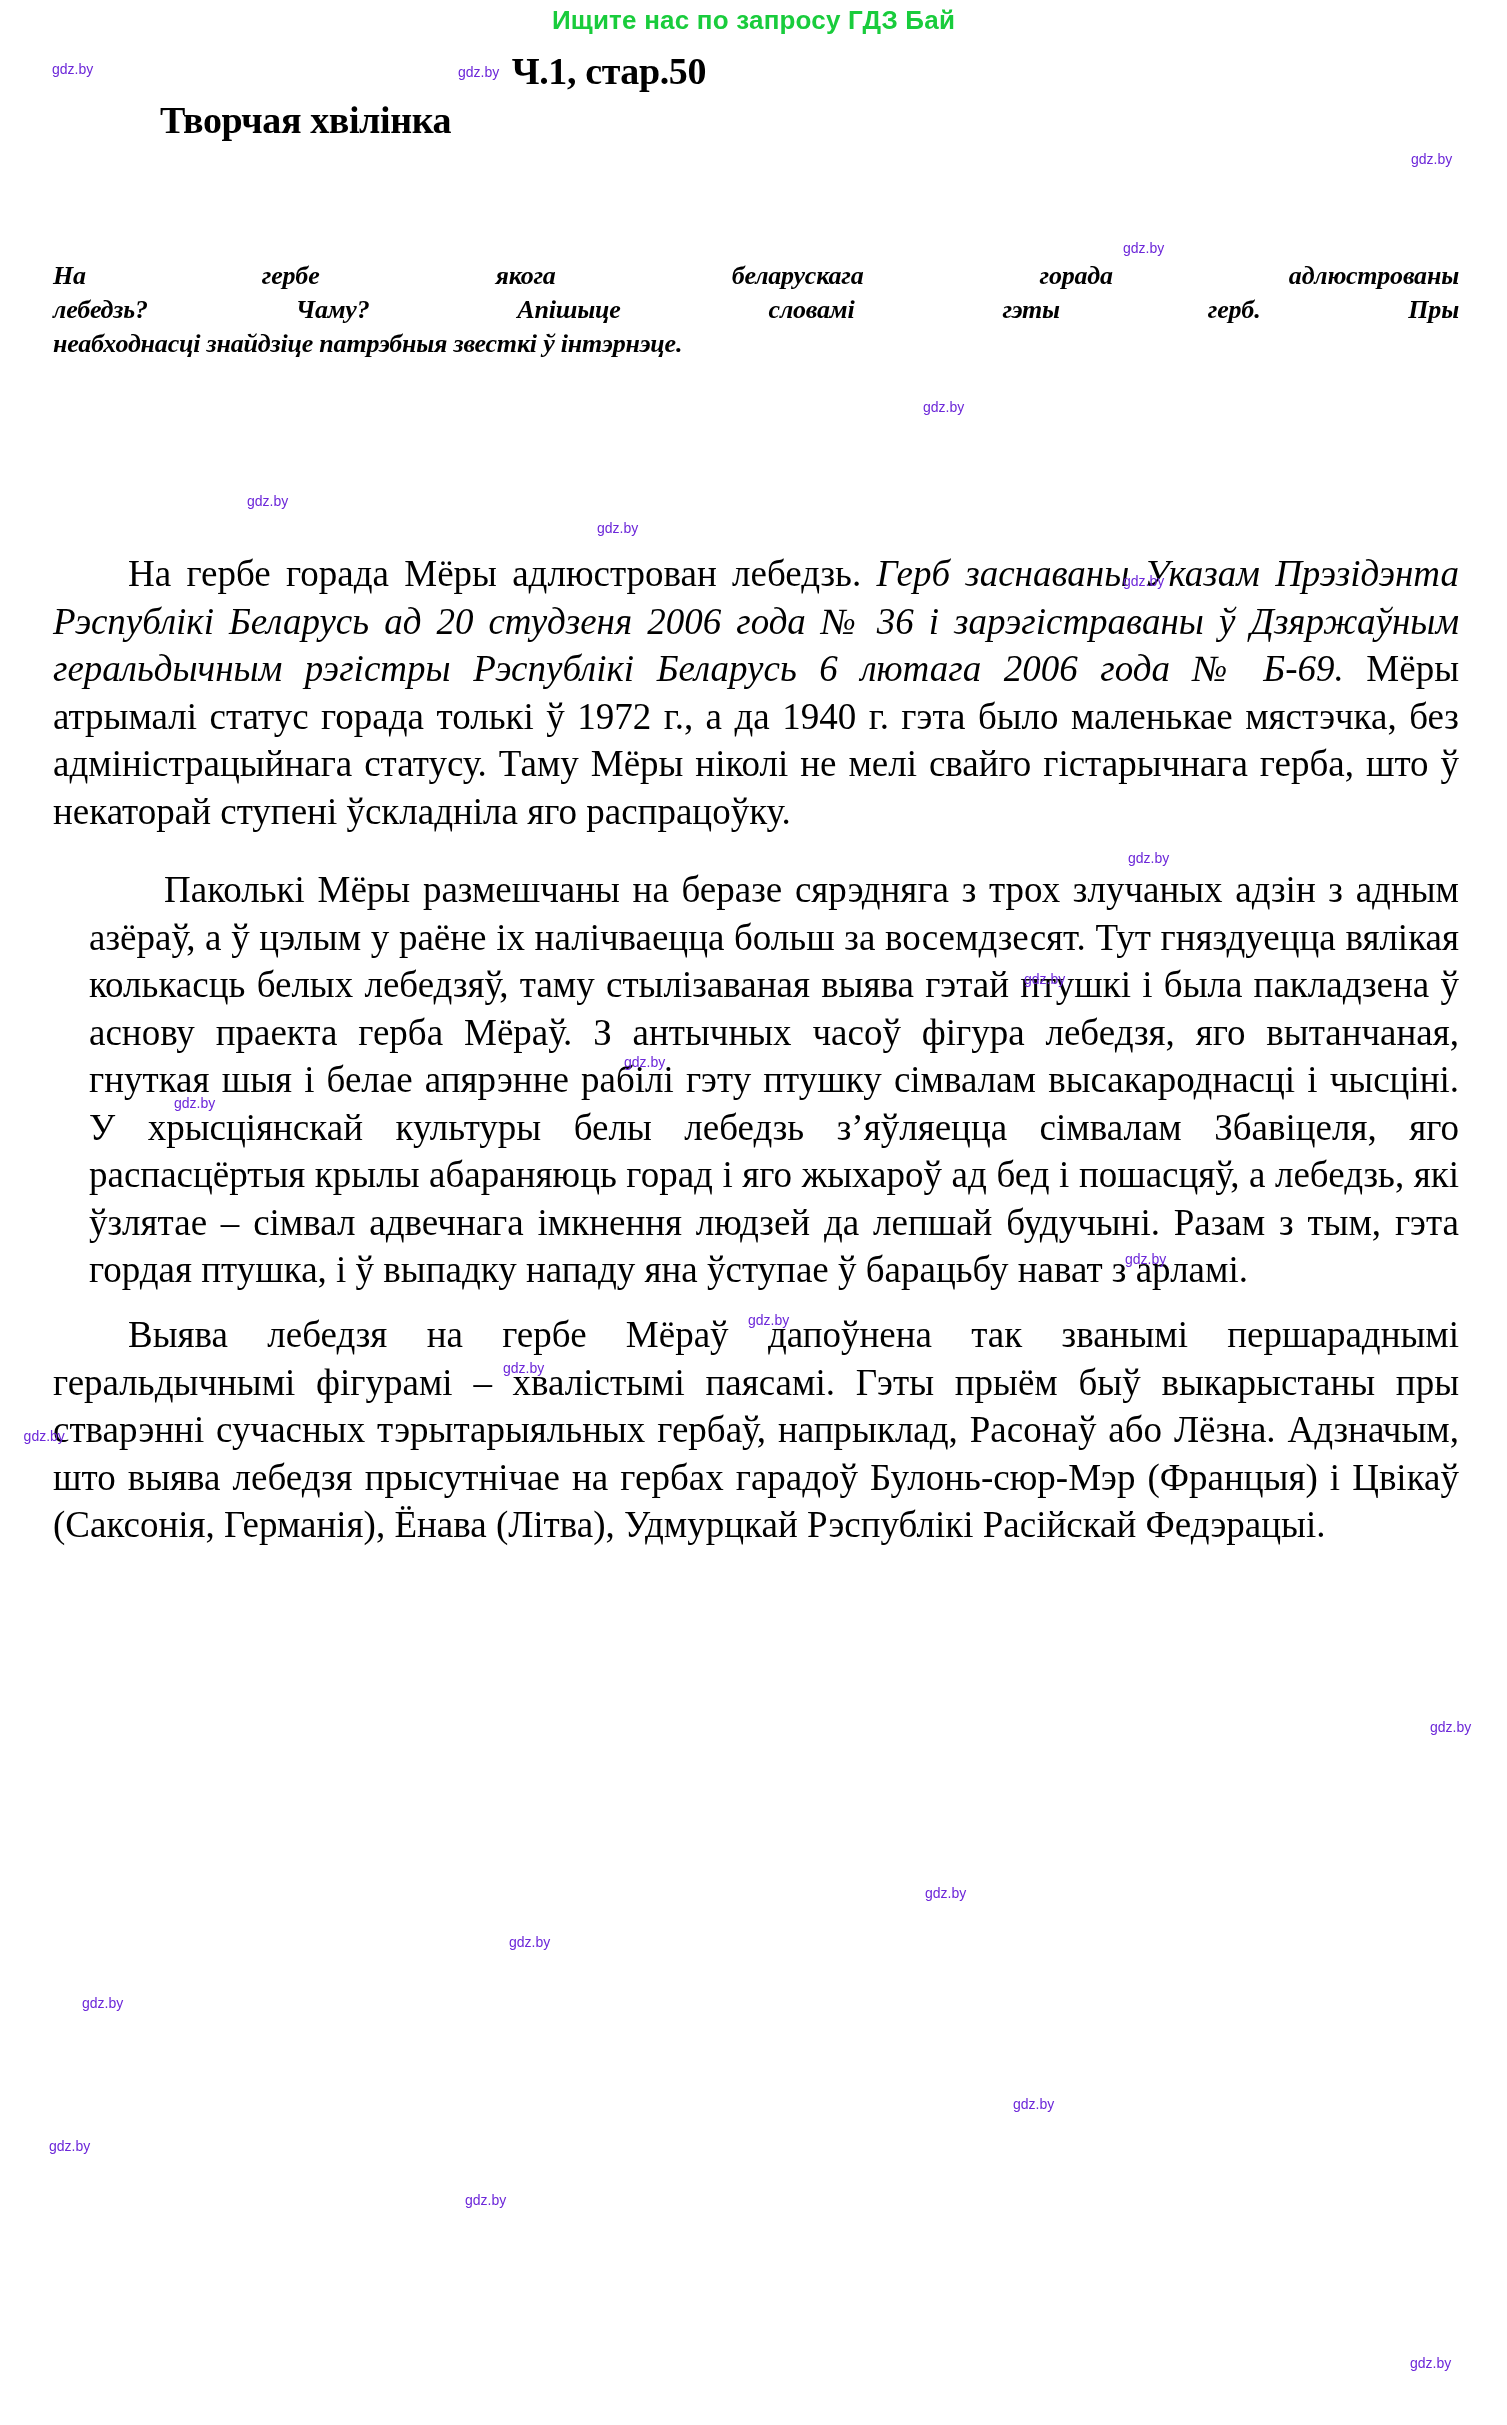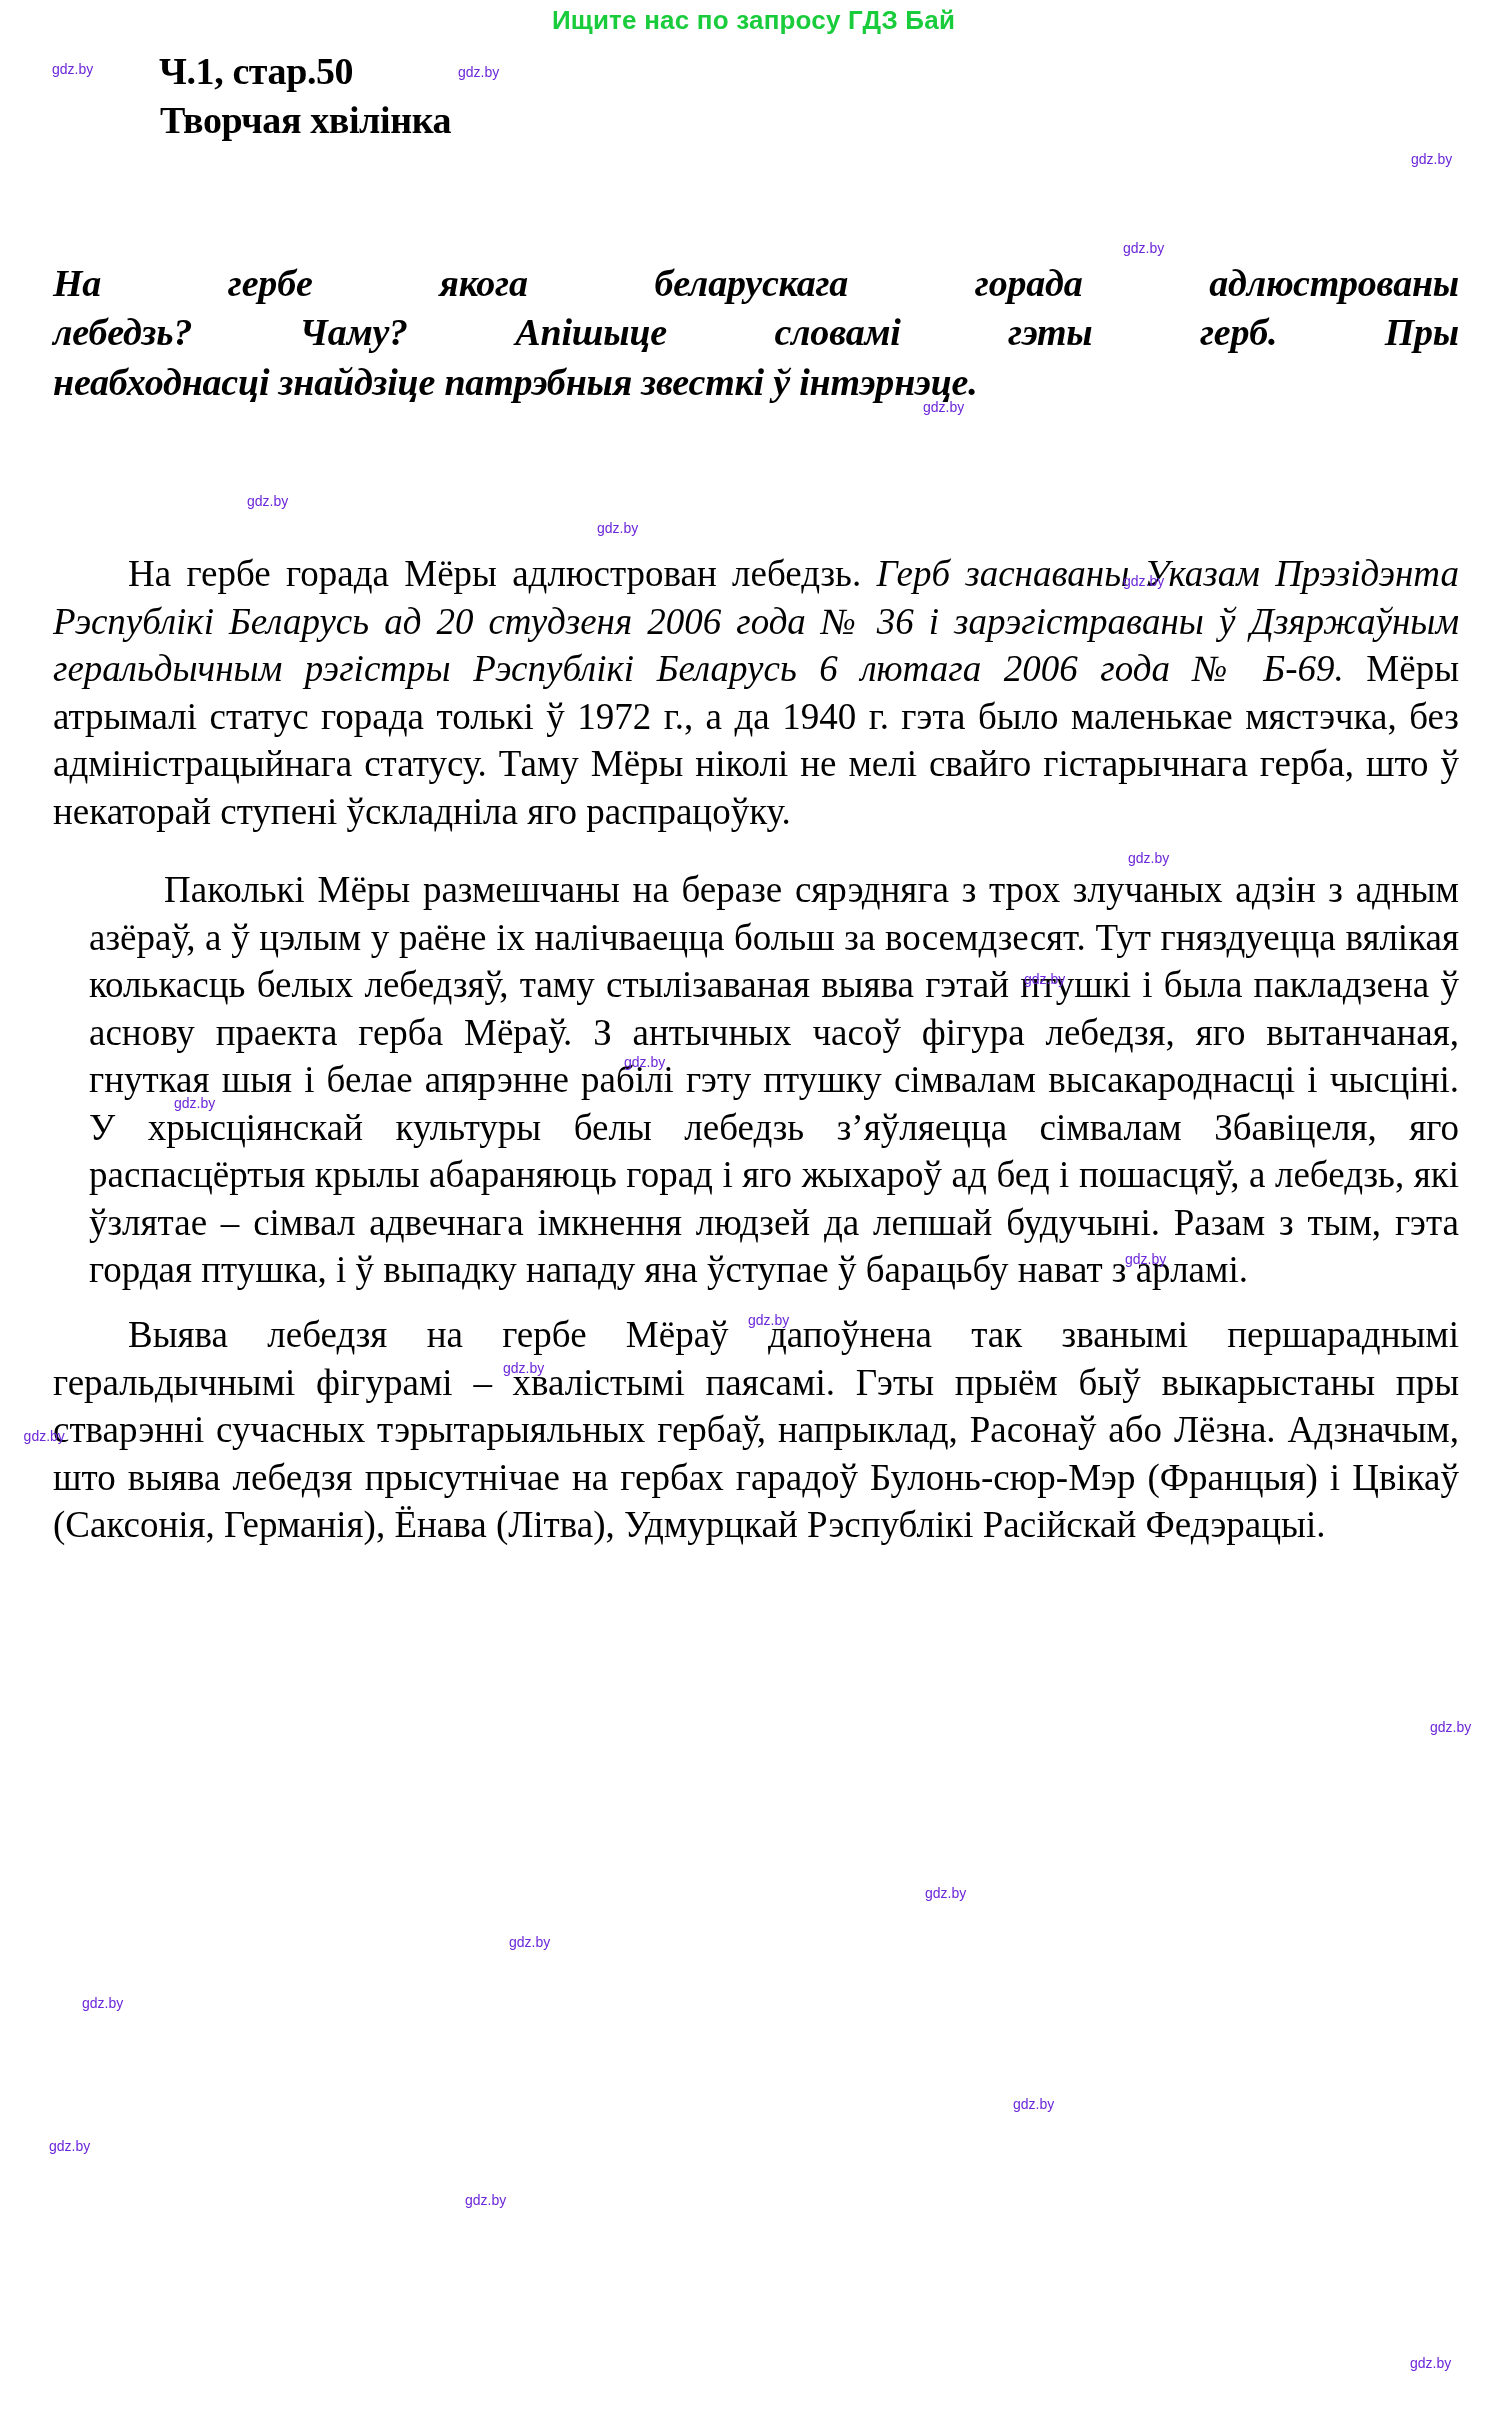--- a/index.html
+++ b/index.html
@@ -46,32 +46,32 @@
     width: 550px;
   }
   .title-line {
     font-family: "Liberation Serif", "DejaVu Serif", serif;
     font-weight: 700;
     font-size: 38px;
     line-height: 1.16;
     color: #000;
     letter-spacing: -0.4px;
   }
-  .title-line.l1 { margin-left: 3px; }
+  .title-line.l1 { margin-left: 3px; text-align: right; }
   .title-line.l2 { margin-left: 4px; margin-top: 4.7px; }
 
   
   .prompt {
     position: absolute;
     top: 259px;
     left: 53px;
     width: 1406px;
     font-weight: 700;
     font-style: italic;
-    font-size: 38px;
+    font-size: 26px;
     line-height: 1.30;
     text-align: justify;
     text-align-last: justify;
     letter-spacing: -0.2px;
   }
   .prompt .ln { display: block; }
   .prompt .ln:last-child { text-align-last: left; }
 
   
   .body-text {

